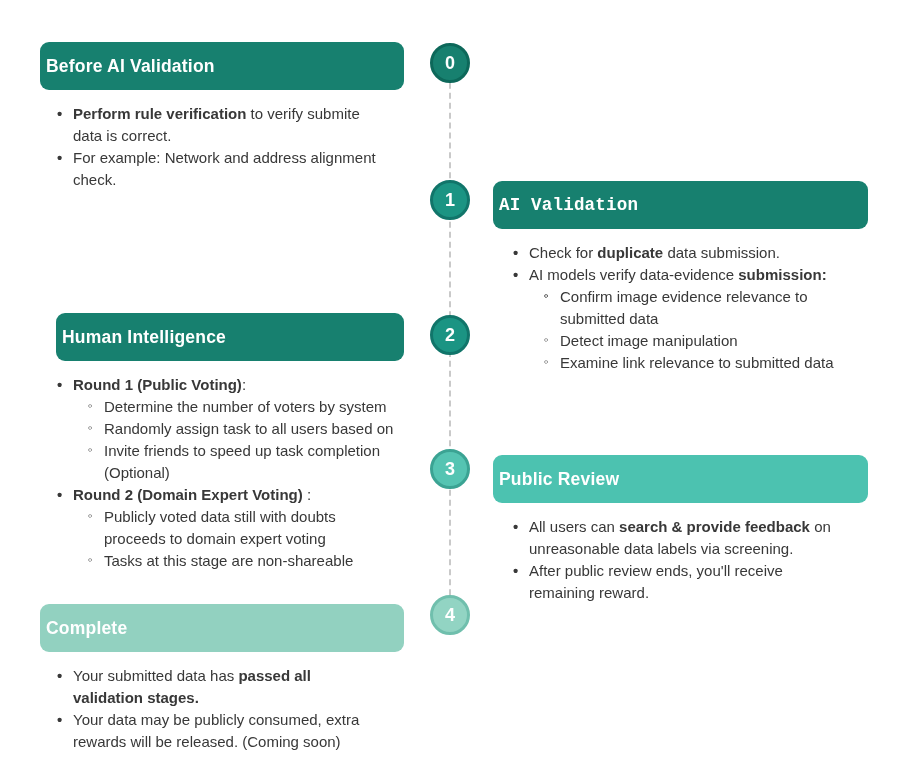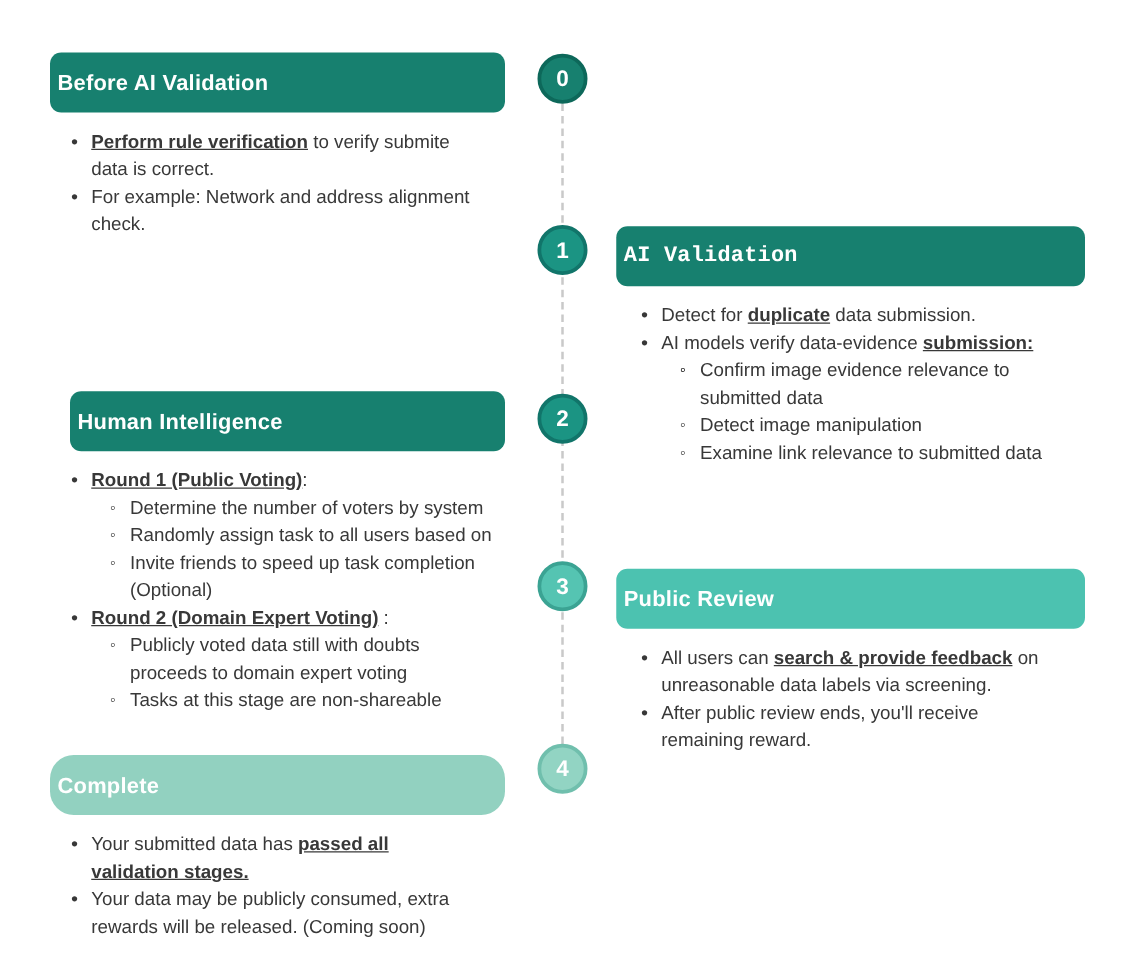--- a/index.html
+++ b/index.html
@@ -86,21 +86,21 @@
     font-size: 15px;
     line-height: 22px;
   }
   .li2 > .marker {
     position: absolute;
     left: 1px;
     top: -1px;
     font-size: 13px;
   }
   .txt { white-space: pre-line; }
-  .b { font-weight: 700; text-decoration: underline; }
+  .b { font-weight: 700; }
 </style>
 </head>
 <body>
 
 <div class="canvas" style="background-color: rgb(255, 255, 255);">
 
   <div class="timeline-line" style="border-color: rgb(201, 201, 201);"></div>
 
   <div class="node node-0" style="background-color: rgb(23, 128, 111); border-color: rgb(13, 104, 90);">0</div>
   <div class="node node-1" style="background-color: rgb(27, 148, 131); border-color: rgb(17, 117, 106);">1</div>
@@ -118,21 +118,21 @@
         <li class="li1"><span class="marker">•</span><span class="txt"><span>For example: Network and address alignment
 check.</span></span></li>
       </ul>
   </section>
 
   <section class="card card-right card-1">
     <header class="card-header" style="background-color: rgb(23, 128, 111); font-family: Liberation Mono, monospace;">
       <h2 class="card-title">AI Validation</h2>
     </header>
     <ul class="bullets">
-        <li class="li1"><span class="marker">•</span><span class="txt"><span>Detect for </span><span class="b">duplicate</span><span> data submission.</span></span></li>
+        <li class="li1"><span class="marker">•</span><span class="txt"><span>Check for </span><span class="b">duplicate</span><span> data submission.</span></span></li>
         <li class="li1"><span class="marker">•</span><span class="txt"><span>AI models verify data-evidence </span><span class="b">submission:</span></span></li>
         <li class="li2"><span class="marker">◦</span></li>
         <li class="li2"><span class="marker">◦</span><span class="txt">Confirm image evidence relevance to
 submitted data</span></li>
         <li class="li2"><span class="marker">◦</span><span class="txt">Detect image manipulation</span></li>
         <li class="li2"><span class="marker">◦</span><span class="txt">Examine link relevance to submitted data</span></li>
       </ul>
   </section>
 
   <section class="card card-left card-2">
@@ -158,21 +158,21 @@
     </header>
     <ul class="bullets">
         <li class="li1"><span class="marker">•</span><span class="txt"><span>All users can </span><span class="b">search &amp; provide feedback</span><span> on
 unreasonable data labels via screening.</span></span></li>
         <li class="li1"><span class="marker">•</span><span class="txt"><span>After public review ends, you'll receive
 remaining reward.</span></span></li>
       </ul>
   </section>
 
   <section class="card card-left card-4">
-    <header class="card-header" style="background-color: rgb(146, 209, 192); border-radius: 19px;">
+    <header class="card-header" style="background-color: rgb(146, 209, 192);">
       <h2 class="card-title">Complete</h2>
     </header>
     <ul class="bullets">
         <li class="li1"><span class="marker">•</span><span class="txt"><span>Your submitted data has </span><span class="b">passed all
 validation stages.</span></span></li>
         <li class="li1"><span class="marker">•</span><span class="txt"><span>Your data may be publicly consumed, extra
 rewards will be released. (Coming soon)</span></span></li>
       </ul>
   </section>
 

